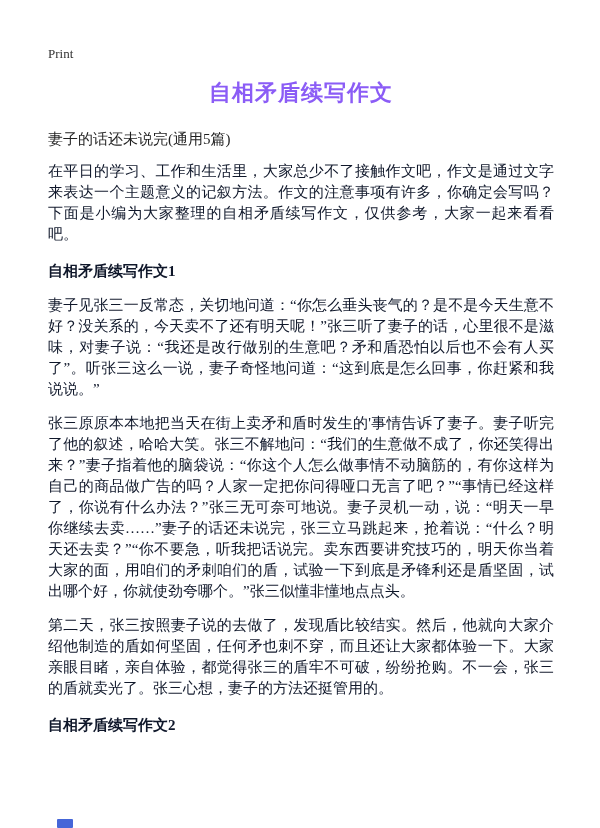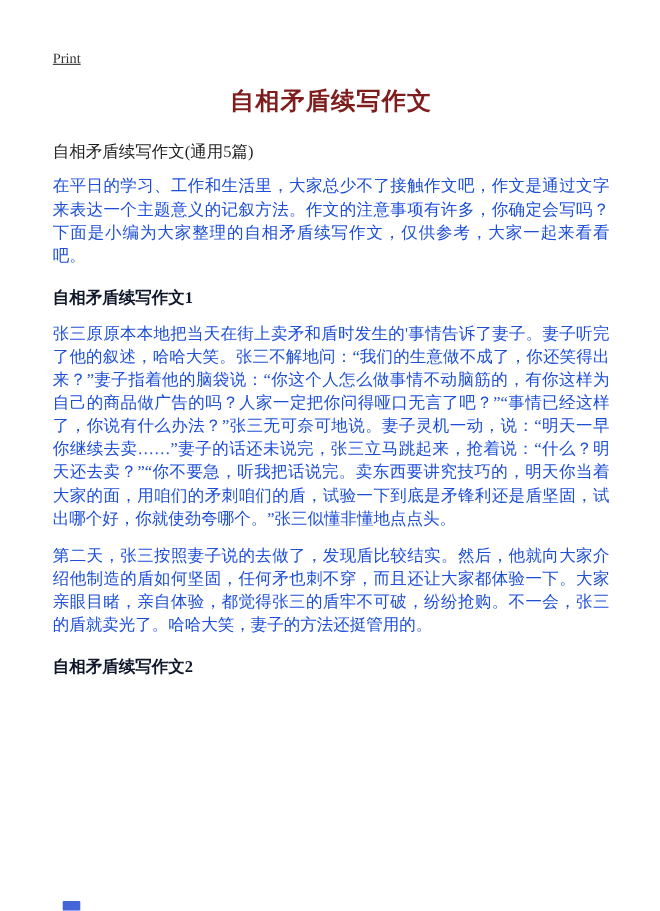--- a/index.html
+++ b/index.html
@@ -11,41 +11,40 @@
     position: relative;
     overflow: hidden;
   }
   .page { padding: 44px 46px 0 48px; }
   .print-label {
     font-size: 13px;
     color: #333333;
     margin: 0 0 16px 0;
     display: inline-block;
     cursor: pointer;
-    text-decoration: underline;
   }
   .doc-title {
     font-size: 22px;
     font-weight: bold;
     text-align: center;
-    color: #7f1d1d;
+    color: #8b5cf6;
     margin: 0 0 22px 0;
     letter-spacing: 1px;
   }
   .doc-subtitle {
     font-size: 15px;
     margin: 0 0 12px 0;
     color: #1f1f1f;
   }
   .para {
     font-size: 15px;
     line-height: 21px;
     text-align: justify;
     margin: 0 0 13px 0;
-    color: #1d4ed8;
+    color: #0f172a;
   }
   .section-heading {
     font-size: 15px;
     font-weight: bold;
     color: #0f172a;
     margin: 17px 0 14px 0;
   }
   .floating-widget {
     position: absolute;
     left: 57px;
@@ -57,28 +56,29 @@
 </style>
 </head>
 <body>
 
 <div class="page">
 
   <span class="print-label">Print</span>
 
   <h1 class="doc-title">自相矛盾续写作文</h1>
 
-  <div class="doc-subtitle">自相矛盾续写作文(通用5篇)</div>
+  <div class="doc-subtitle">妻子的话还未说完(通用5篇)</div>
 
   <p class="para">在平日的学习、工作和生活里，大家总少不了接触作文吧，作文是通过文字来表达一个主题意义的记叙方法。作文的注意事项有许多，你确定会写吗？下面是小编为大家整理的自相矛盾续写作文，仅供参考，大家一起来看看吧。</p>
 
   <h2 class="section-heading">自相矛盾续写作文1</h2>
 
+  <p class="para">妻子见张三一反常态，关切地问道：“你怎么垂头丧气的？是不是今天生意不好？没关系的，今天卖不了还有明天呢！”张三听了妻子的话，心里很不是滋味，对妻子说：“我还是改行做别的生意吧？矛和盾恐怕以后也不会有人买了”。听张三这么一说，妻子奇怪地问道：“这到底是怎么回事，你赶紧和我说说。”</p>
   <p class="para">张三原原本本地把当天在街上卖矛和盾时发生的'事情告诉了妻子。妻子听完了他的叙述，哈哈大笑。张三不解地问：“我们的生意做不成了，你还笑得出来？”妻子指着他的脑袋说：“你这个人怎么做事情不动脑筋的，有你这样为自己的商品做广告的吗？人家一定把你问得哑口无言了吧？”“事情已经这样了，你说有什么办法？”张三无可奈可地说。妻子灵机一动，说：“明天一早你继续去卖……”妻子的话还未说完，张三立马跳起来，抢着说：“什么？明天还去卖？”“你不要急，听我把话说完。卖东西要讲究技巧的，明天你当着大家的面，用咱们的矛刺咱们的盾，试验一下到底是矛锋利还是盾坚固，试出哪个好，你就使劲夸哪个。”张三似懂非懂地点点头。</p>
-  <p class="para">第二天，张三按照妻子说的去做了，发现盾比较结实。然后，他就向大家介绍他制造的盾如何坚固，任何矛也刺不穿，而且还让大家都体验一下。大家亲眼目睹，亲自体验，都觉得张三的盾牢不可破，纷纷抢购。不一会，张三的盾就卖光了。哈哈大笑，妻子的方法还挺管用的。</p>
+  <p class="para">第二天，张三按照妻子说的去做了，发现盾比较结实。然后，他就向大家介绍他制造的盾如何坚固，任何矛也刺不穿，而且还让大家都体验一下。大家亲眼目睹，亲自体验，都觉得张三的盾牢不可破，纷纷抢购。不一会，张三的盾就卖光了。张三心想，妻子的方法还挺管用的。</p>
 
   <h2 class="section-heading">自相矛盾续写作文2</h2>
 
   
 
 </div>
 
 <div class="floating-widget" style="background: rgb(69, 102, 216);"></div>
 
 </body></html>

